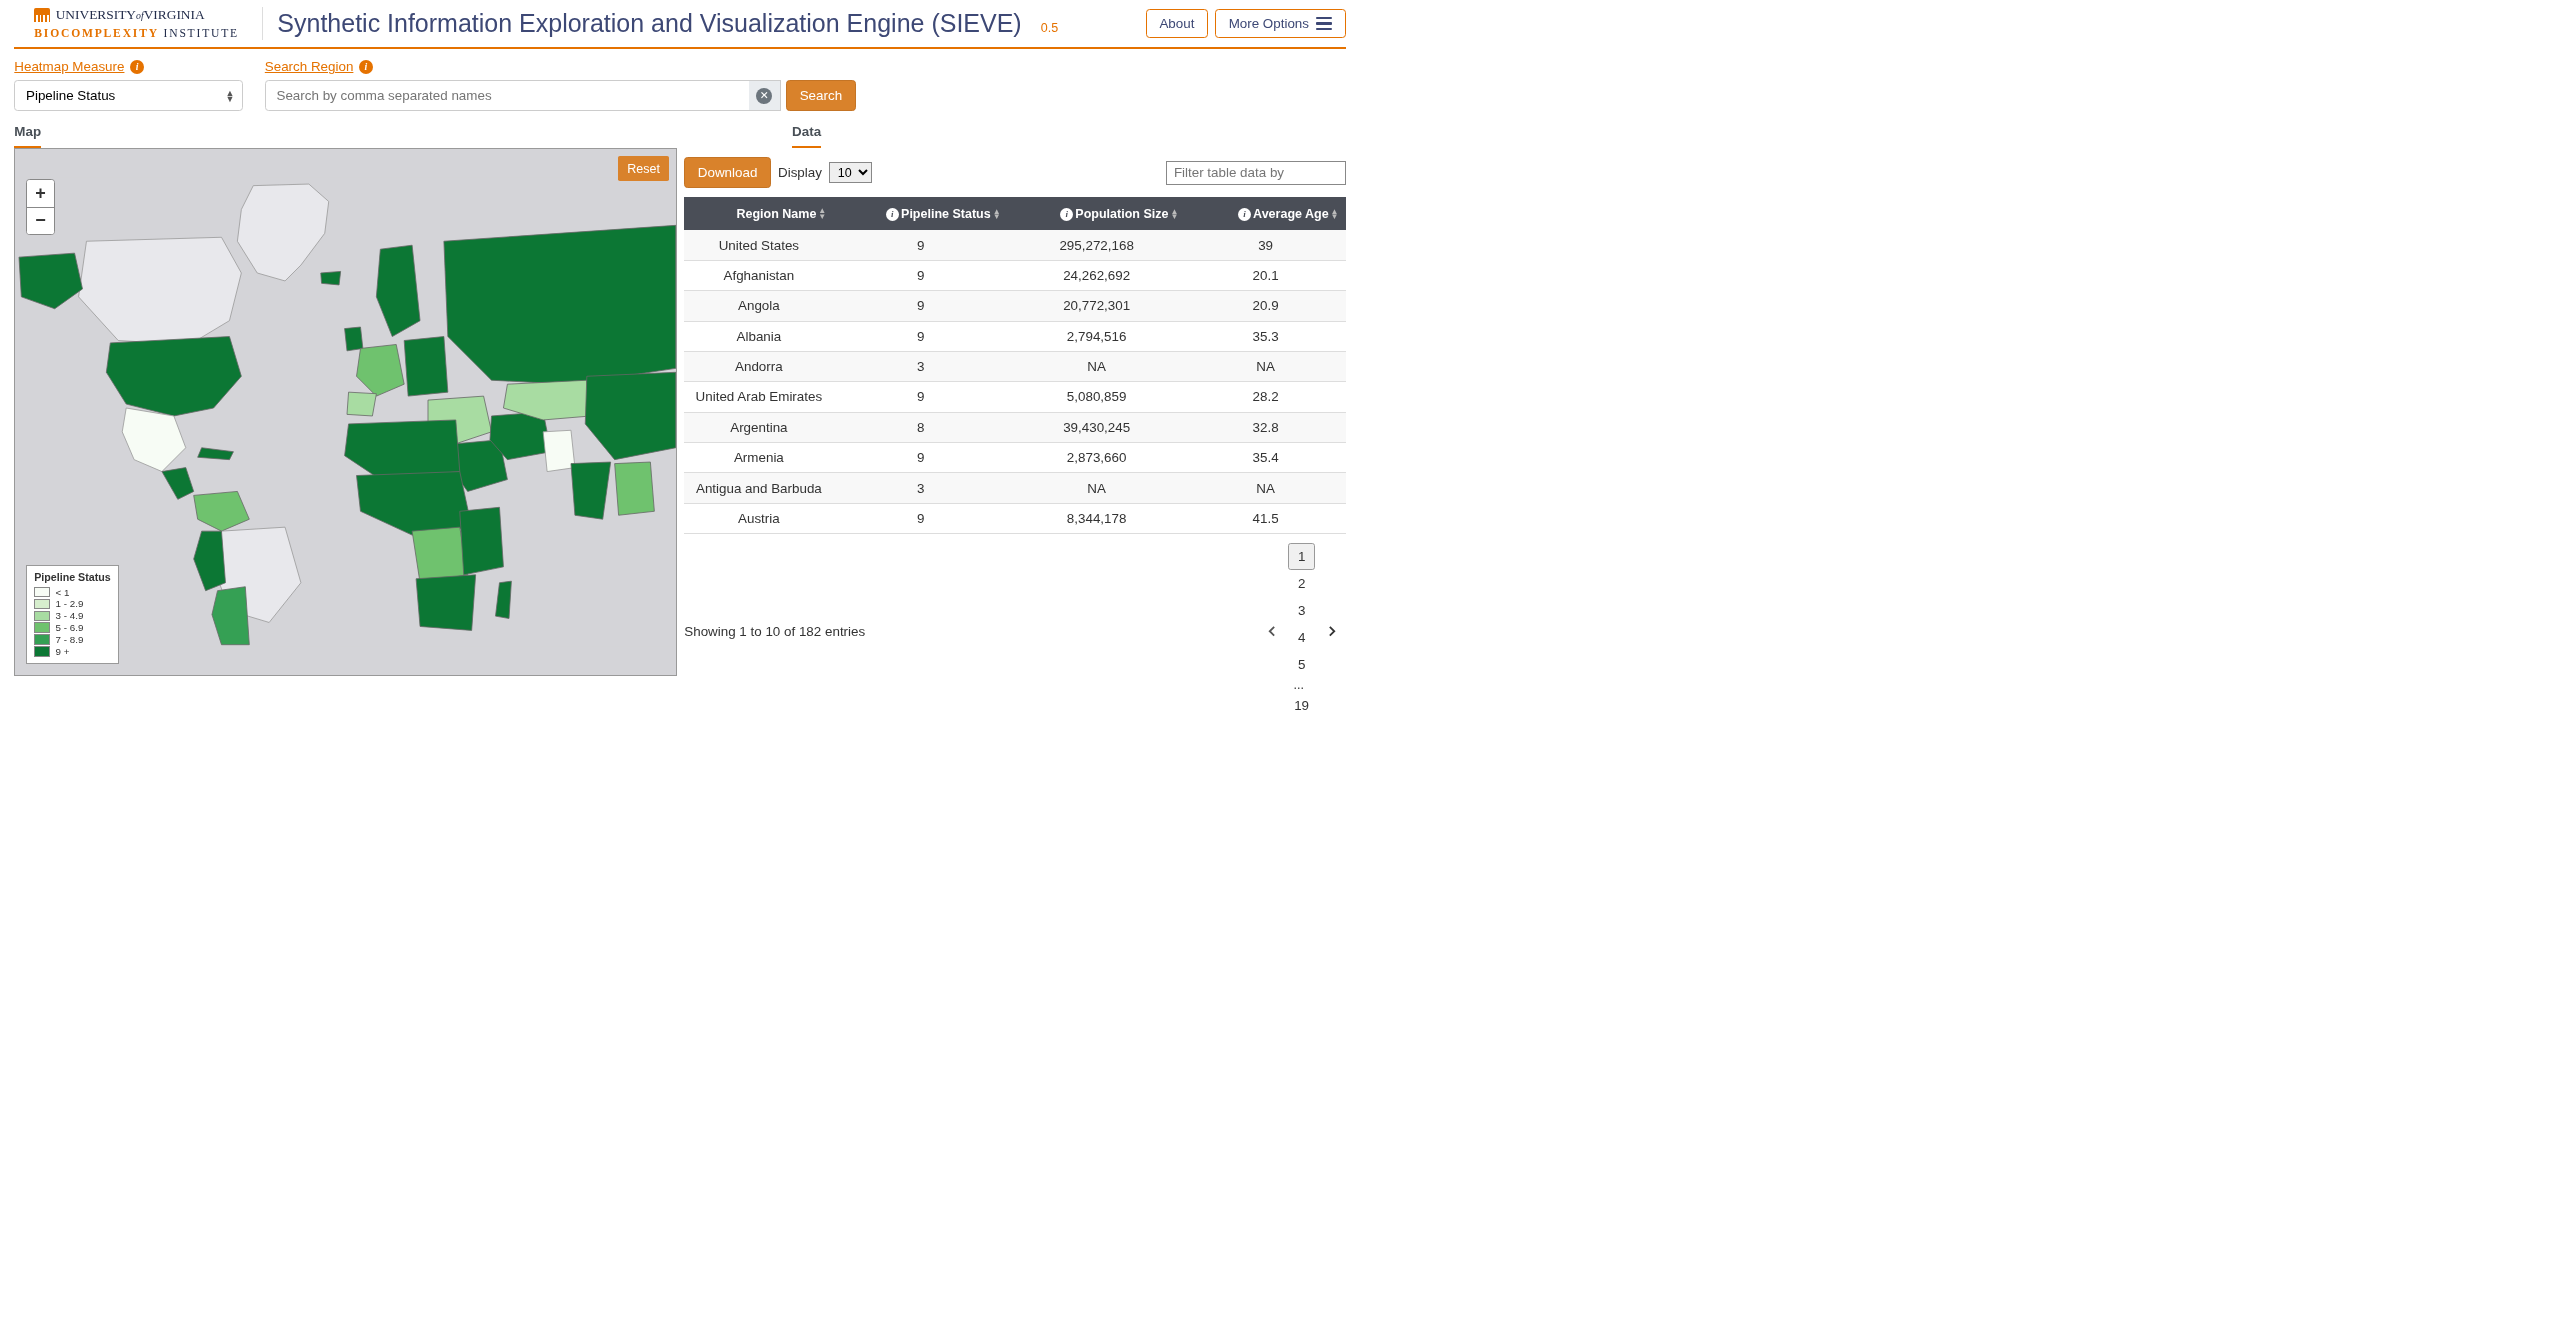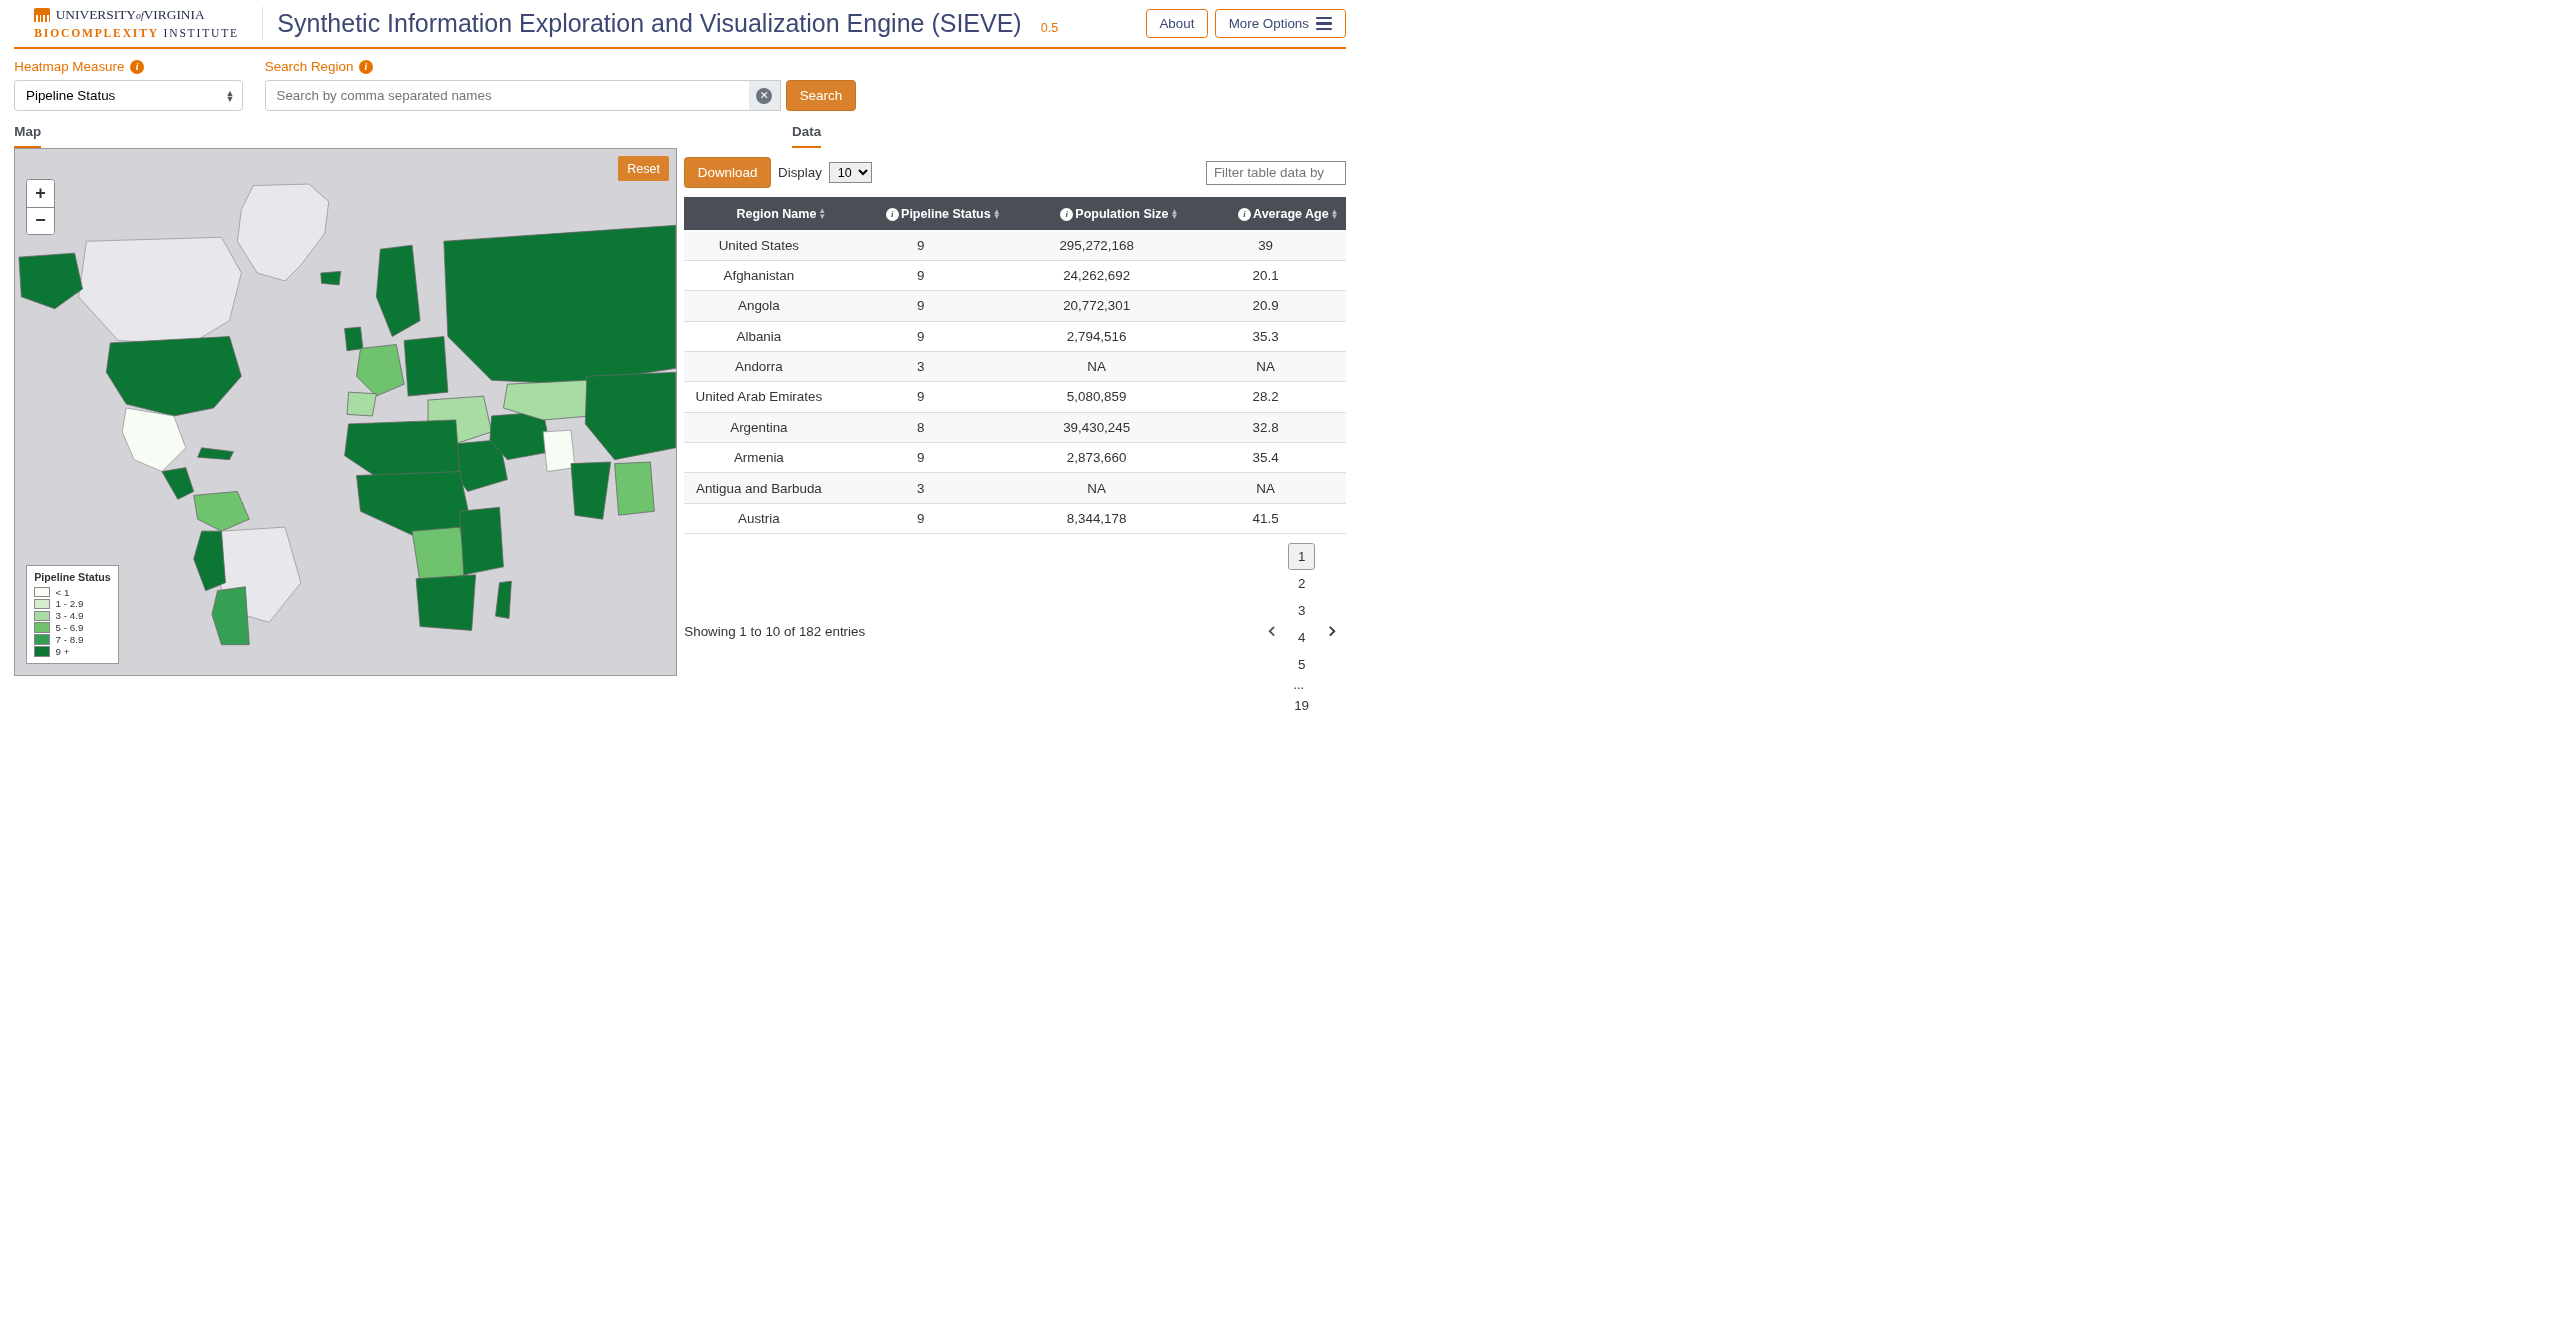--- a/index.html
+++ b/index.html
@@ -16,21 +16,21 @@
 .title-block { display: flex; align-items: baseline; padding-left: 14.3px; flex: 1; }
 .app-title { font-size: 25px; font-weight: 400; color: #3d4875; }
 .app-version { font-size: 12.5px; color: #E57200; margin-left: 19px; }
 .header-buttons { display: flex; gap: 7.2px; }
 .btn-outline { border: 0.9px solid #E57200; background: #fff; color: #3d4875; padding: 6.3px 12.5px; border-radius: 3.6px; font-size: 13.4px; cursor: pointer; display: flex; align-items: center; gap: 7.2px; }
 .hamburger { display: inline-flex; flex-direction: column; gap: 2.7px; }
 .hamburger span { width: 16px; height: 2.7px; background: #3d4875; border-radius: 0.9px; }
 .divider { height: 1.8px; background: #E57200; margin: 3.6px 14.3px 0 14.3px; }
 .controls-row { display: flex; gap: 21.5px; padding: 10.7px 14.3px 5.4px 14.3px; align-items: flex-end; }
 .control-group { display: flex; flex-direction: column; gap: 5.4px; }
-.control-label { color: #E57200; font-size: 13.4px; font-weight: 500; display: flex; align-items: center; gap: 5.4px; }
+.control-label { color: #E57200; font-size: 13.4px; font-weight: 500; display: flex; align-items: center; gap: 5.4px; text-decoration: underline; }
 .info-icon { width: 14.3px; height: 14.3px; border-radius: 50%; background: #E57200; color: #fff; font-size: 9.8px; font-weight: bold; display: inline-flex; align-items: center; justify-content: center; font-style: italic; font-family: Georgia, serif; }
 .select-wrap { position: relative; width: 229px; }
 .select-input { width: 100%; padding: 7.2px 10.7px; border: 0.9px solid #ccc; border-radius: 3.6px; font-size: 13.4px; appearance: none; background: #fff; }
 .select-arrows { position: absolute; right: 9px; top: 50%; transform: translateY(-50%); font-size: 9px; color: #555; pointer-events: none; line-height: 6.3px; }
 .search-wrap { display: flex; }
 .search-input-wrap { position: relative; }
 .search-input { width: 516px; padding: 7.2px 36px 7.2px 10.7px; border: 0.9px solid #ccc; border-radius: 3.6px 0 0 3.6px; font-size: 13.4px; }
 .clear-btn { position: absolute; right: 0; top: 0; bottom: 0; width: 32px; background: #e9ecef; border: 0.9px solid #ccc; border-left: none; display: flex; align-items: center; justify-content: center; cursor: pointer; }
 .clear-x { width: 16px; height: 16px; border-radius: 50%; background: #6c757d; color: #fff; font-size: 10.7px; display: flex; align-items: center; justify-content: center; }
 .btn-primary { background: #D9822B; color: #fff; border: 0.9px solid #c47425; padding: 7.2px 12.5px; border-radius: 3.6px; font-size: 13.4px; cursor: pointer; margin-left: 5.4px; }
@@ -46,21 +46,21 @@
 .legend { position: absolute; left: 10.7px; bottom: 10.7px; background: #fff; border: 0.9px solid #999; padding: 5.4px 7.2px; font-size: 9.8px; z-index: 10; }
 .legend-title { font-weight: bold; margin-bottom: 3.6px; font-size: 10.7px; }
 .legend-row { display: flex; align-items: center; gap: 5.4px; margin: 0.9px 0; }
 .legend-swatch { width: 16px; height: 10.7px; border: 0.9px solid #888; }
 .world-svg { position: absolute; inset: 0; width: 100%; height: 100%; }
 .data-panel { flex: 1; }
 .data-toolbar { display: flex; align-items: center; gap: 7.2px; padding: 9px 0; }
 .display-label { font-size: 13.4px; }
 .display-select { padding: 1.8px 3.6px; font-size: 12.5px; border: 0.9px solid #888; }
 .spacer { flex: 1; }
-.filter-input { padding: 3.6px 7.2px; border: 0.9px solid #888; font-size: 13.4px; width: 140px; }
+.filter-input { padding: 3.6px 7.2px; border: 0.9px solid #888; font-size: 13.4px; width: 180px; }
 .data-table { width: 100%; border-collapse: collapse; }
 .data-table thead th { background: #4a4e57; color: #fff; padding: 9px 7.2px; font-size: 12.5px; font-weight: 600; text-align: center; white-space: nowrap; }
 .th-inner { display: inline-flex; align-items: center; gap: 2px; padding-left: 45px; }
 .sort-arrows { font-size: 8px; line-height: 5.4px; color: #bbb; }
 .info-icon-th { width: 13.4px; height: 13.4px; border-radius: 50%; background: #fff; color: #4a4e57; font-size: 9px; font-weight: bold; display: inline-flex; align-items: center; justify-content: center; font-style: italic; font-family: Georgia, serif; }
 .data-table tbody td { padding: 7.2px; font-size: 13.4px; text-align: center; border-bottom: 0.9px solid #ddd; }
 .data-table tbody tr:nth-child(odd) { background: #f8f8f8; }
 .pager-row { display: flex; align-items: center; padding: 9px 0; gap: 10.7px; }
 .pager-info { font-size: 13.4px; }
 .pager { display: flex; align-items: center; gap: 3.6px; margin-left: auto; }

